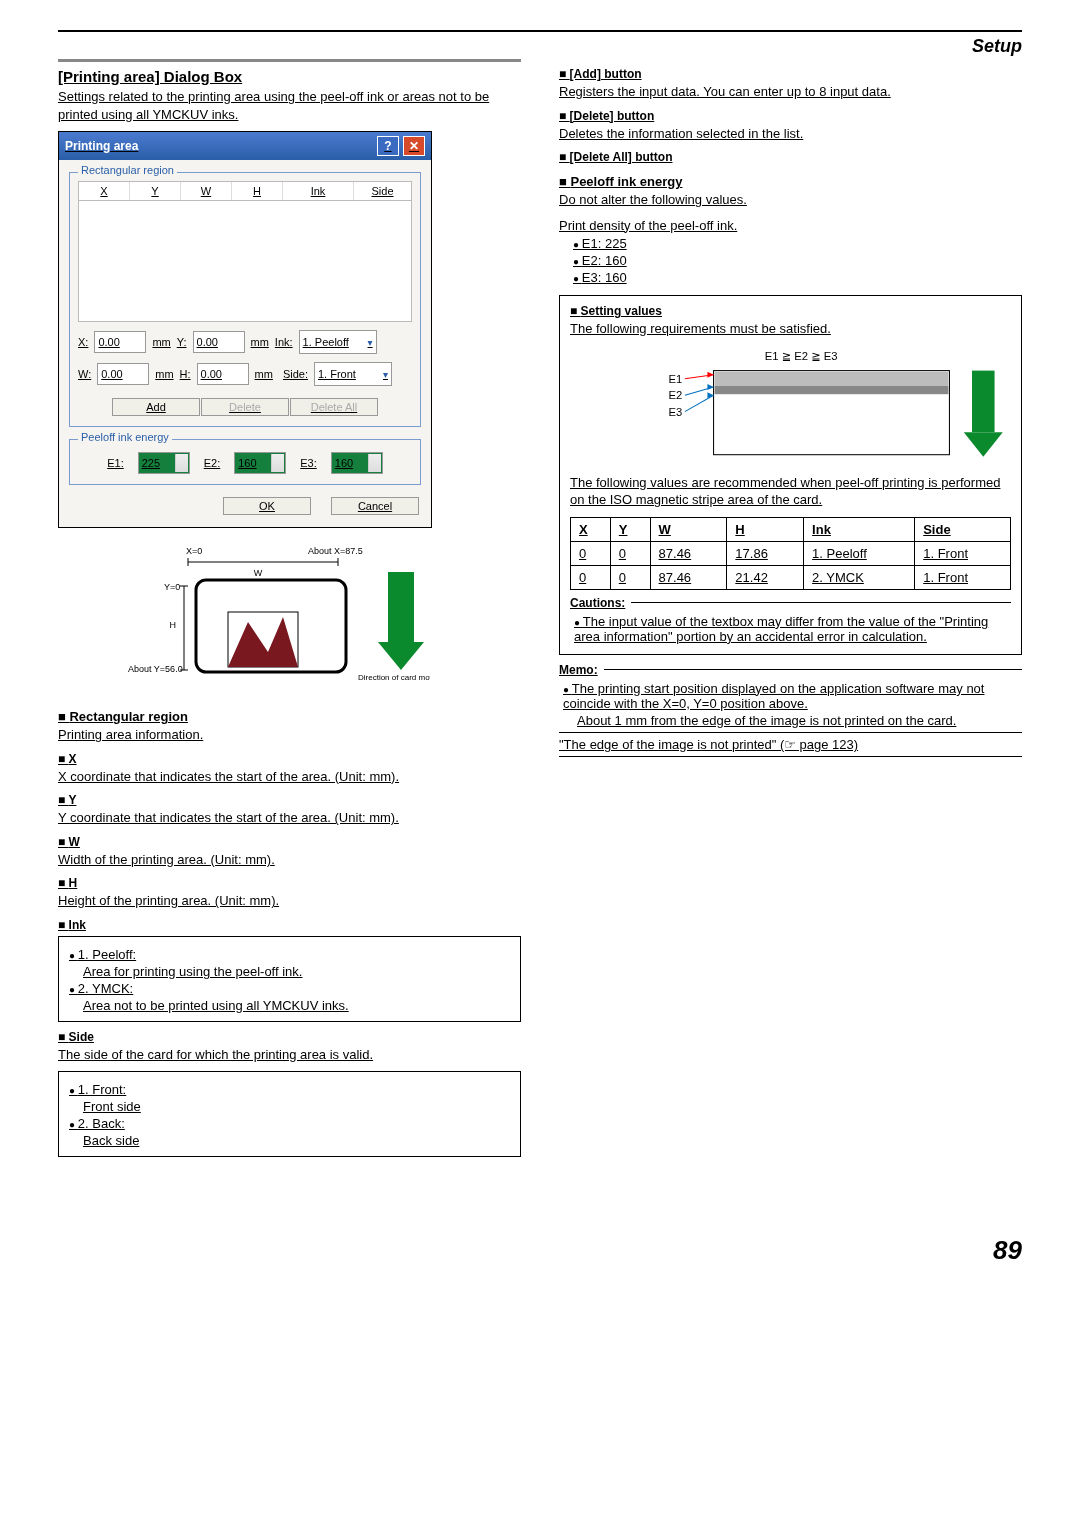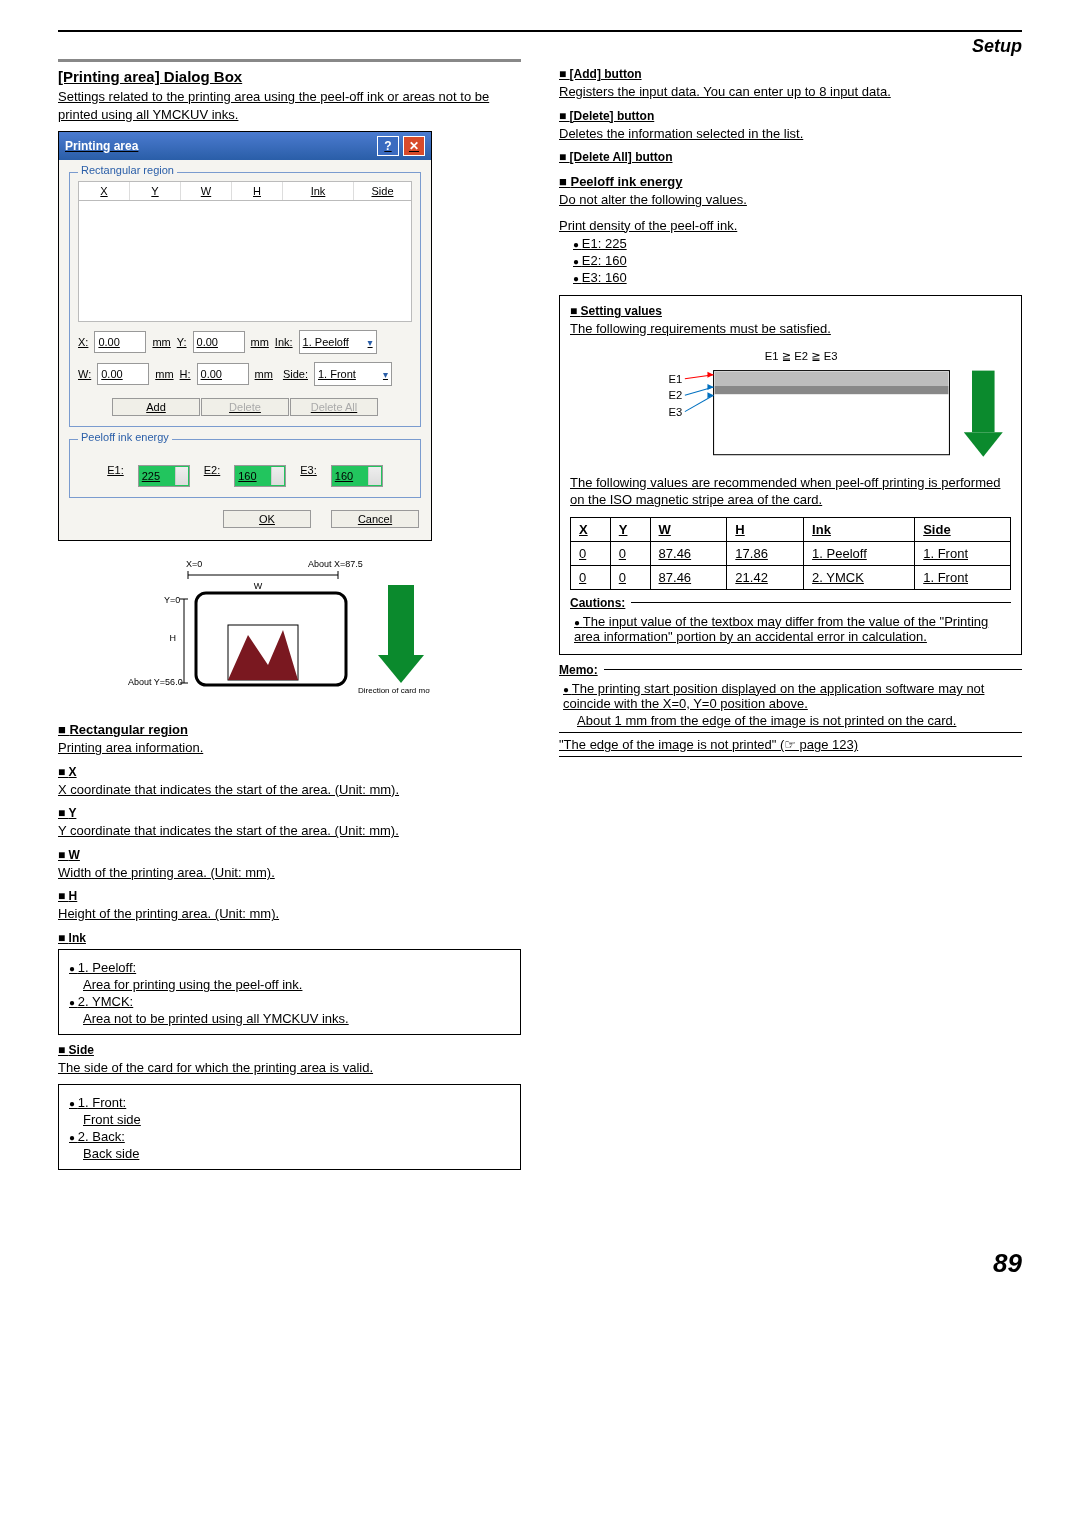--- a/index.html
+++ b/index.html
@@ -99,21 +99,21 @@
     display:inline-flex; align-items:center; justify-content:space-between;
   }
   .sel::after{content:"▾"; color:#2a5ea8; font-size:10px;}
   .btnrow { display:flex; gap:1px; margin-top:12px; justify-content:center; }
   .btn {
     border:1px solid #999; background:#f0efe8;
     padding:2px 12px; font-size:11px; min-width:62px; text-align:center;
   }
   .btn.disabled { color:#aaa; }
   .energy-row{display:flex;align-items:center;gap:14px;font-size:11px;margin-top:4px;justify-content:center;}
-  .spin{border:1px solid #999;background:#22c55e;width:44px;height:20px;display:inline-flex;align-items:center;padding:0 3px;font-size:11px;position:relative;margin-top:13px;}
+  .spin{border:1px solid #999;background:#15803d;width:44px;height:20px;display:inline-flex;align-items:center;padding:0 3px;font-size:11px;position:relative;}
   .spin::after{content:"";position:absolute;right:1px;top:1px;bottom:1px;width:12px;background:linear-gradient(#eee,#ddd);border-left:1px solid #ccc;}
   .okrow{display:flex;justify-content:flex-end;gap:20px;padding:6px 12px 12px;}
   .diagram{width:372px;margin:4px 0 4px 0;}
   .blk{font-weight:bold;font-size:13px;margin:10px 0 2px 0;}
   .blk::before{content:"■ ";}
   .subblk{font-weight:bold;font-size:12px;margin:8px 0 0 0;}
   .subblk::before{content:"■ ";}
   .boxed{border:1px solid #000;padding:8px 10px;margin:4px 0 8px 0;}
   .li{margin:2px 0;}
   .li::before{content:"● ";font-size:10px;}

